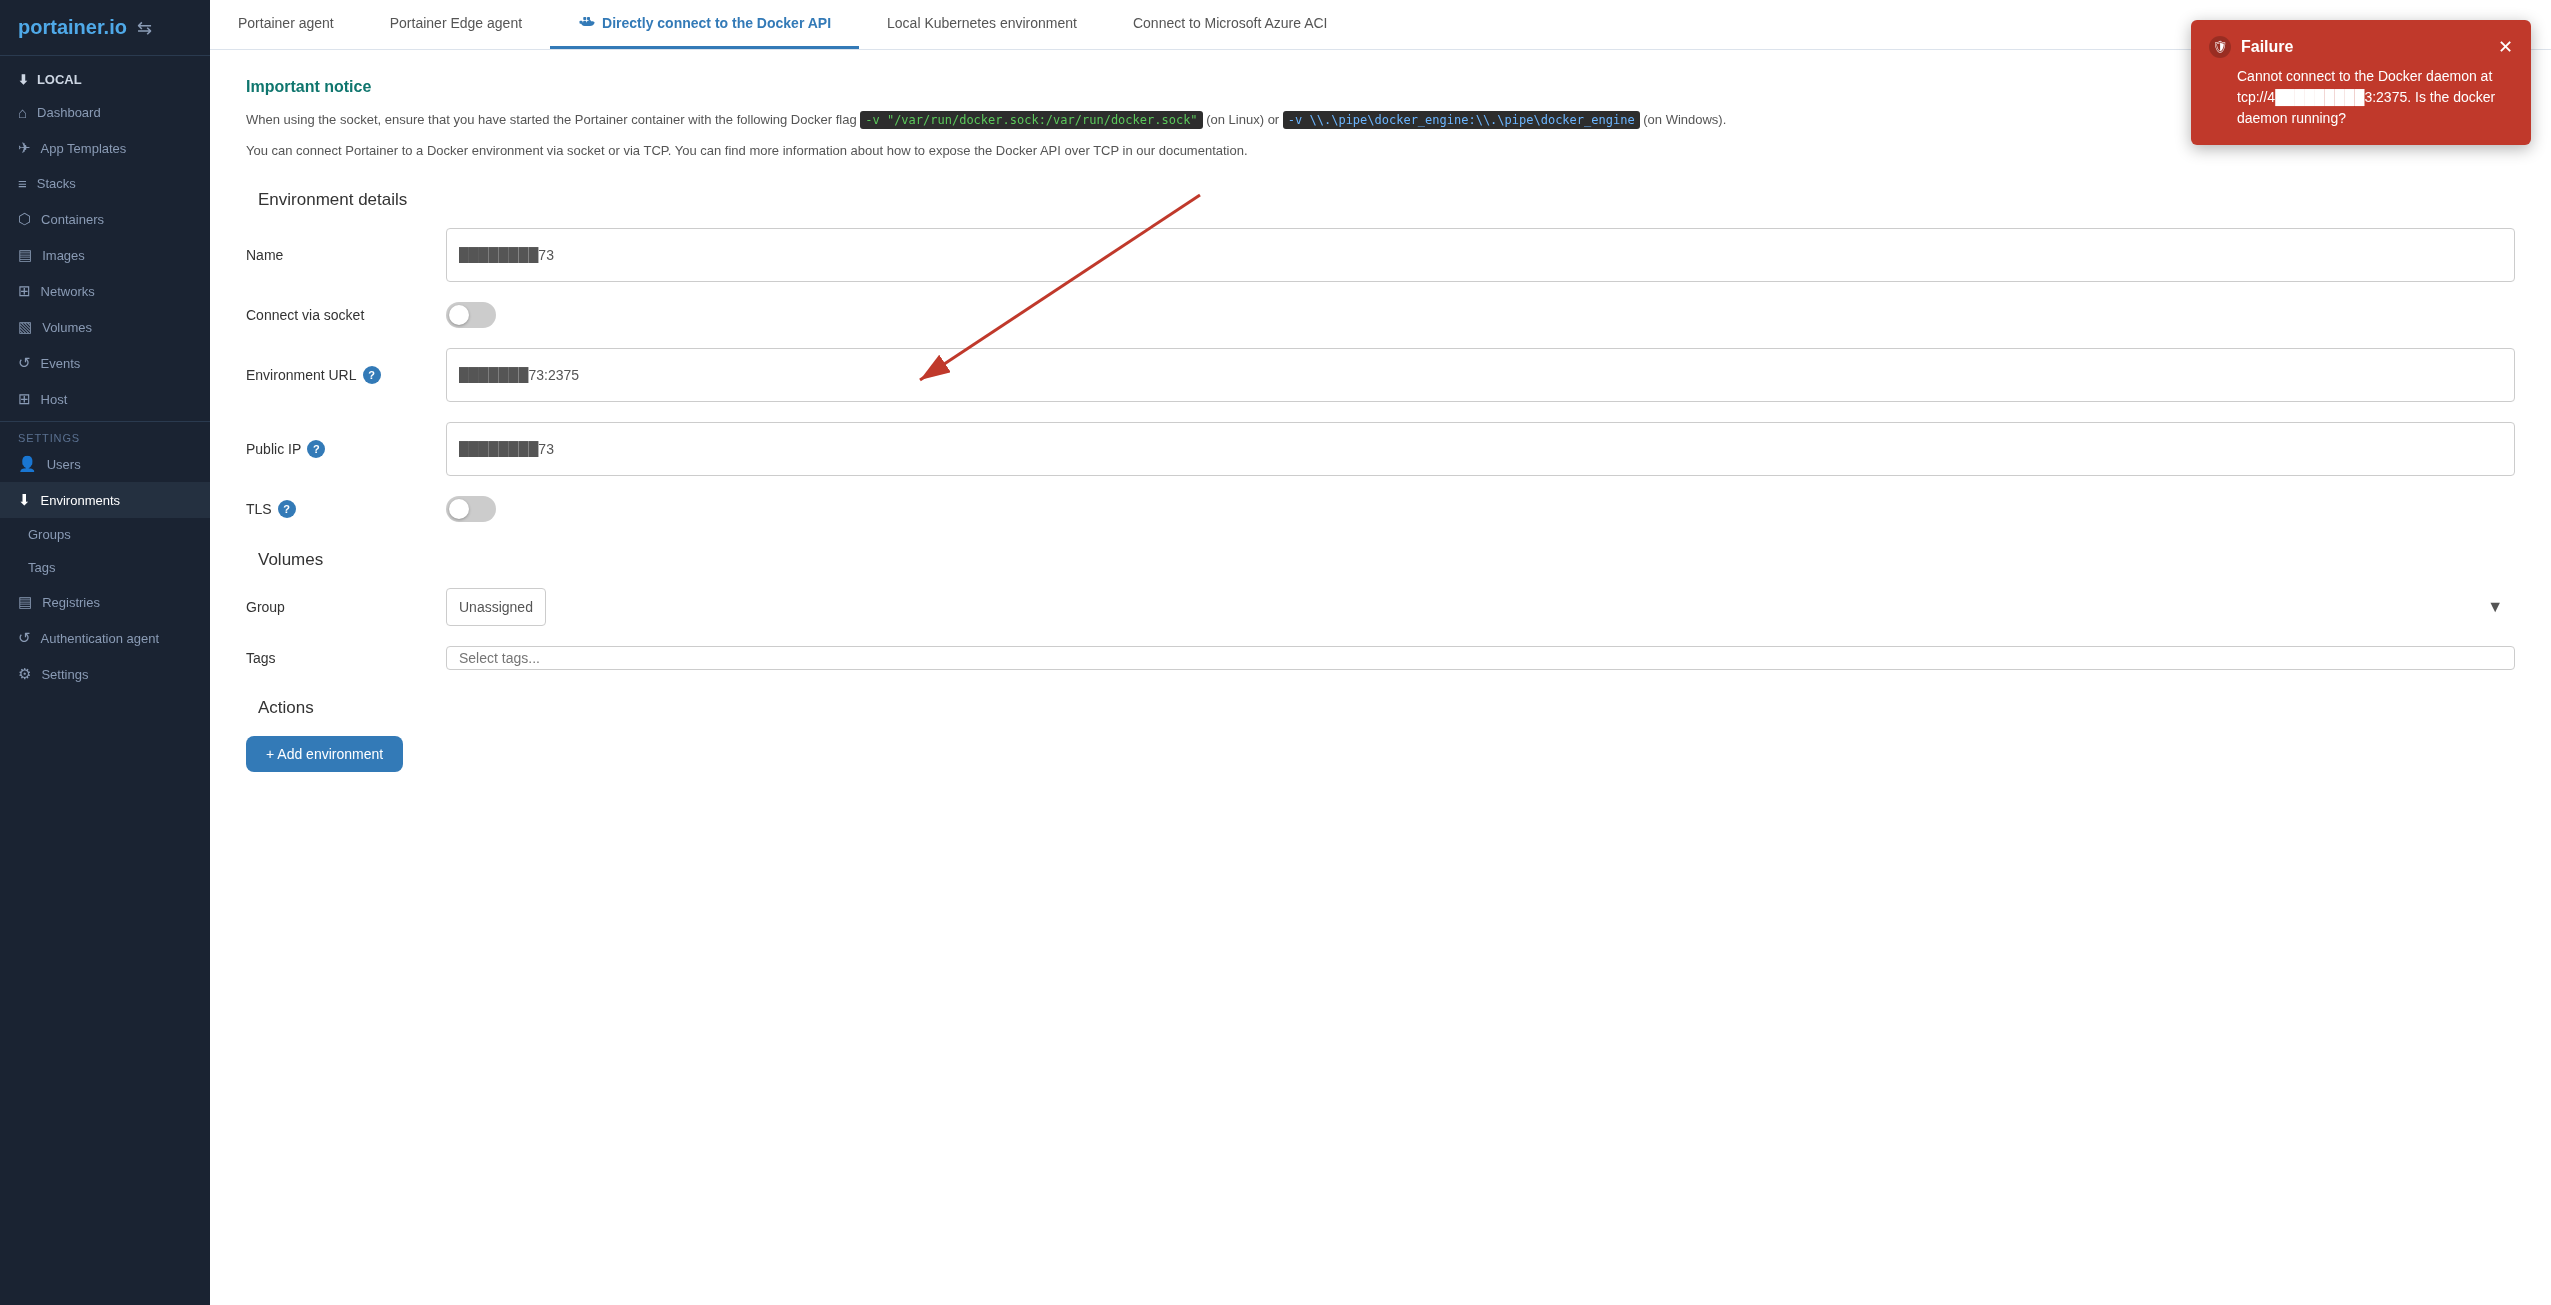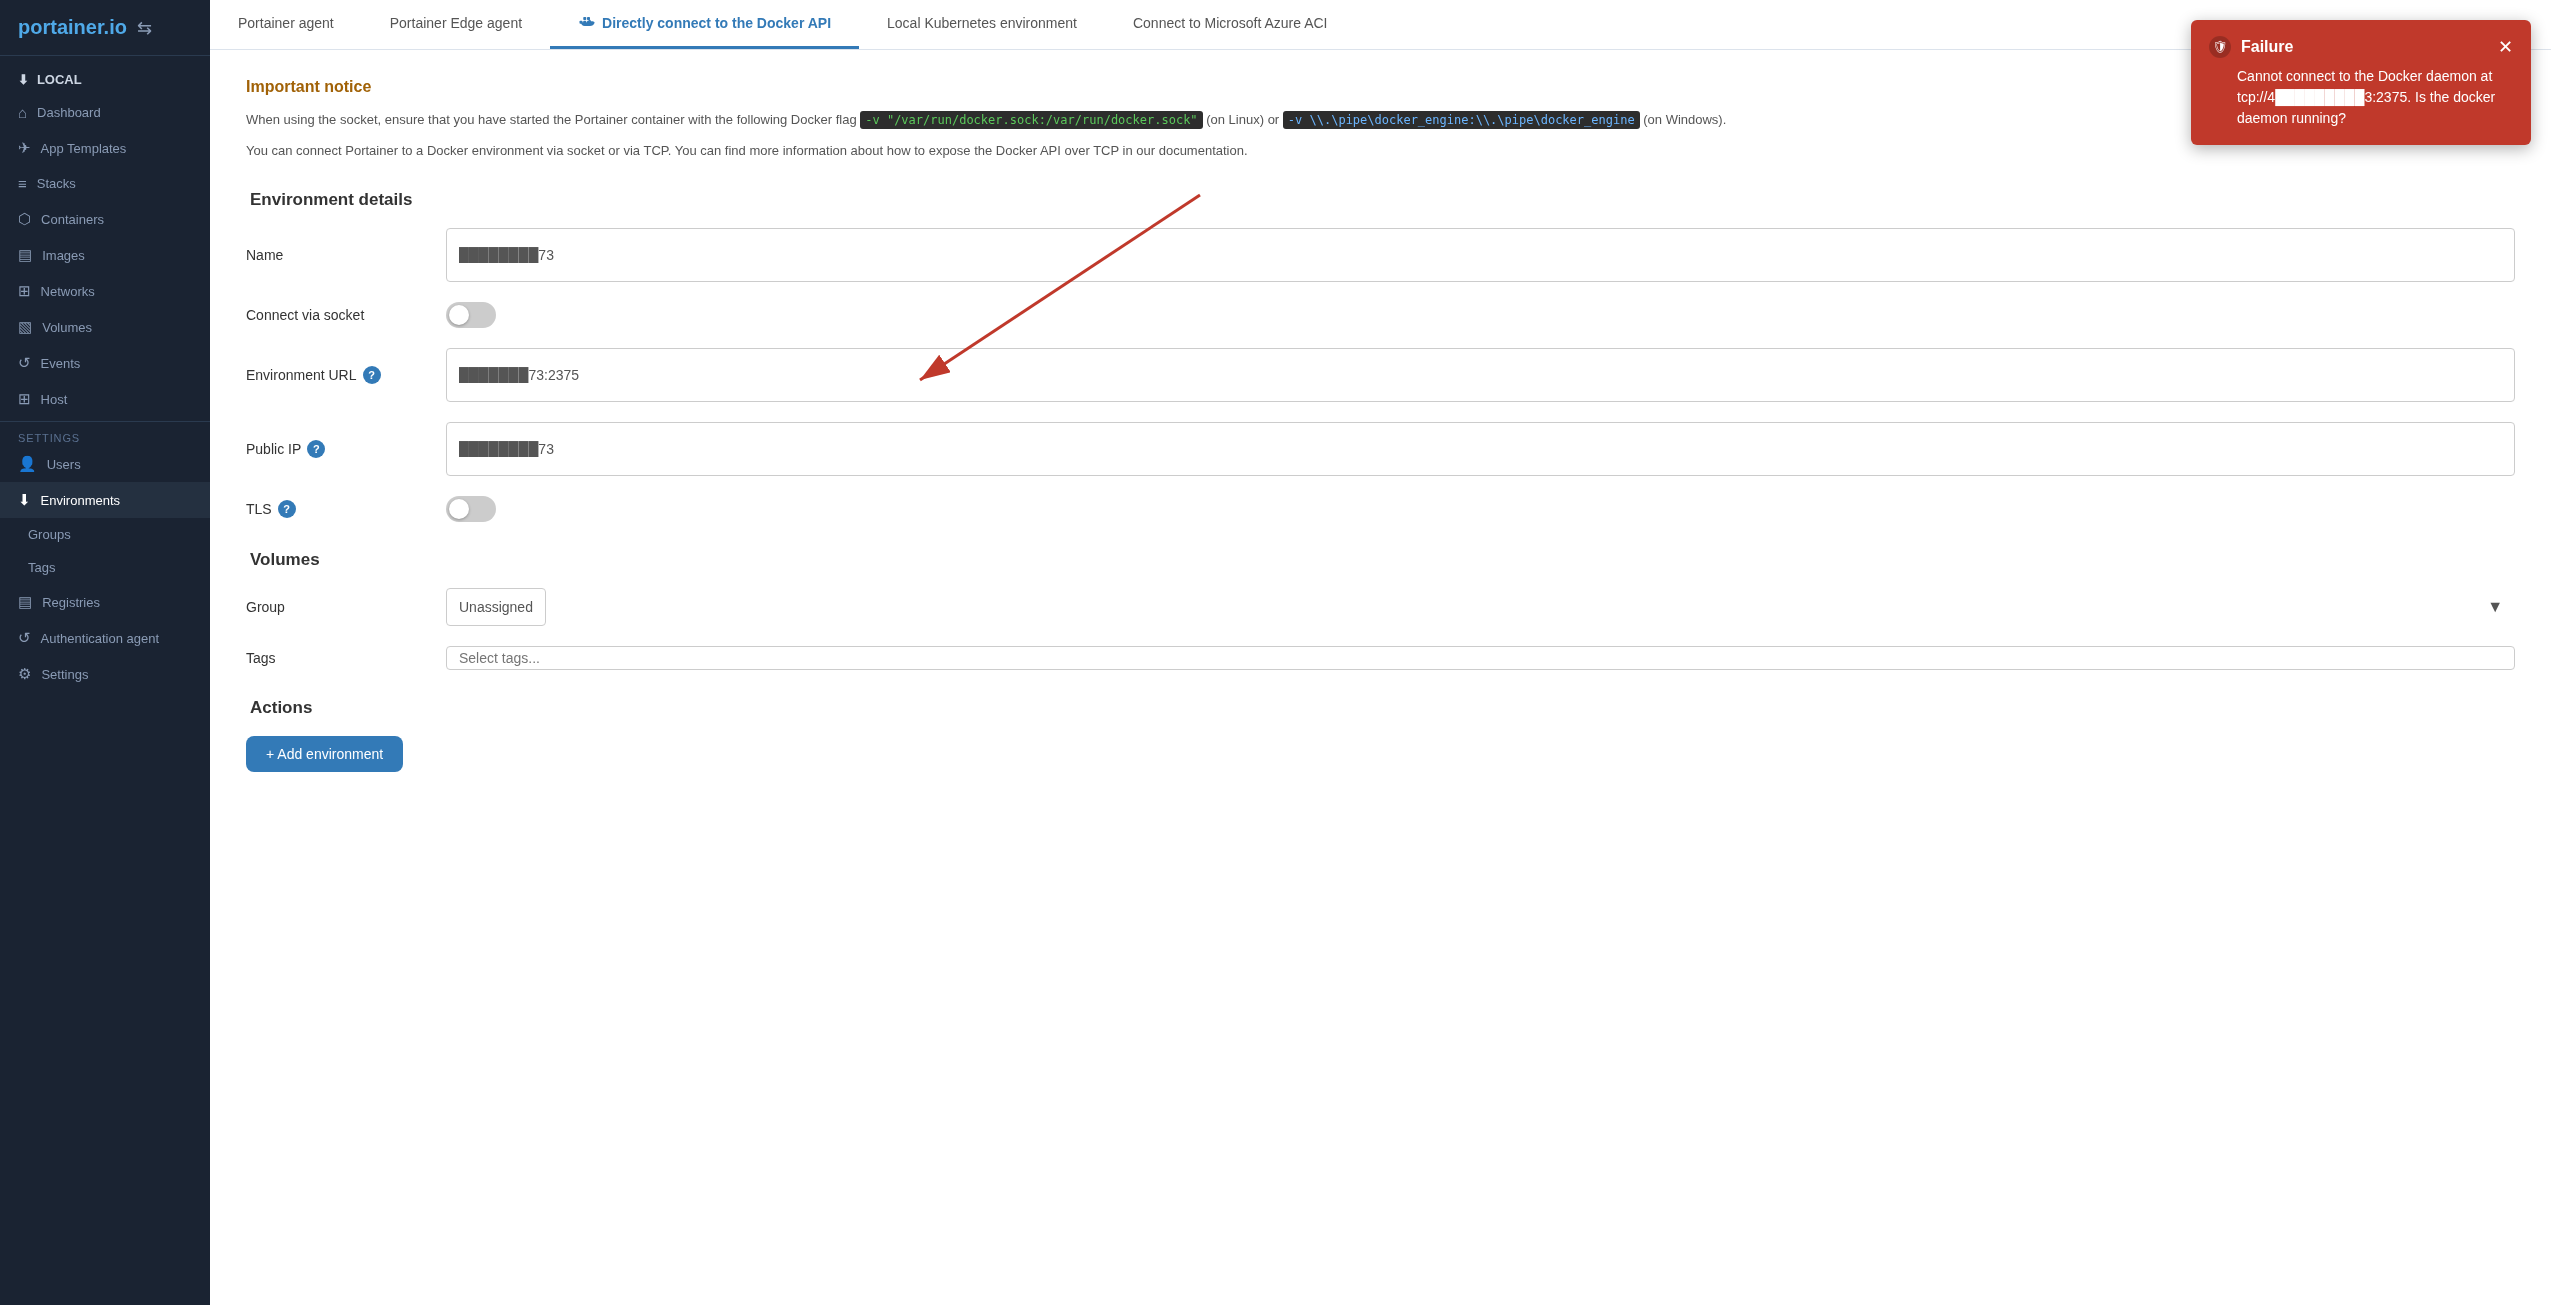--- a/index.html
+++ b/index.html
@@ -111,21 +111,21 @@
 
     
     .content {
       padding: 28px 36px;
       flex: 1;
     }
 
     
     .notice-title {
       font-size: 16px;
-      color: #a16207;
+      color: #0f766e;
       margin-bottom: 14px;
       font-weight: 600;
     }
     .notice-text {
       font-size: 13px;
       color: #555;
       margin-bottom: 10px;
       line-height: 1.6;
     }
     .notice-code {
@@ -142,22 +142,22 @@
       font-family: monospace;
       font-size: 12px;
       padding: 2px 5px;
       border-radius: 3px;
     }
 
     
     .section-title {
       font-size: 17px;
       color: #333;
-      margin: 28px 4px 18px;
-      font-weight: 700;
+      margin: 28px 12px 18px;
+      font-weight: 400;
     }
 
     
     .form-row {
       display: flex;
       align-items: center;
       margin-bottom: 20px;
     }
     .form-label {
       width: 200px;

